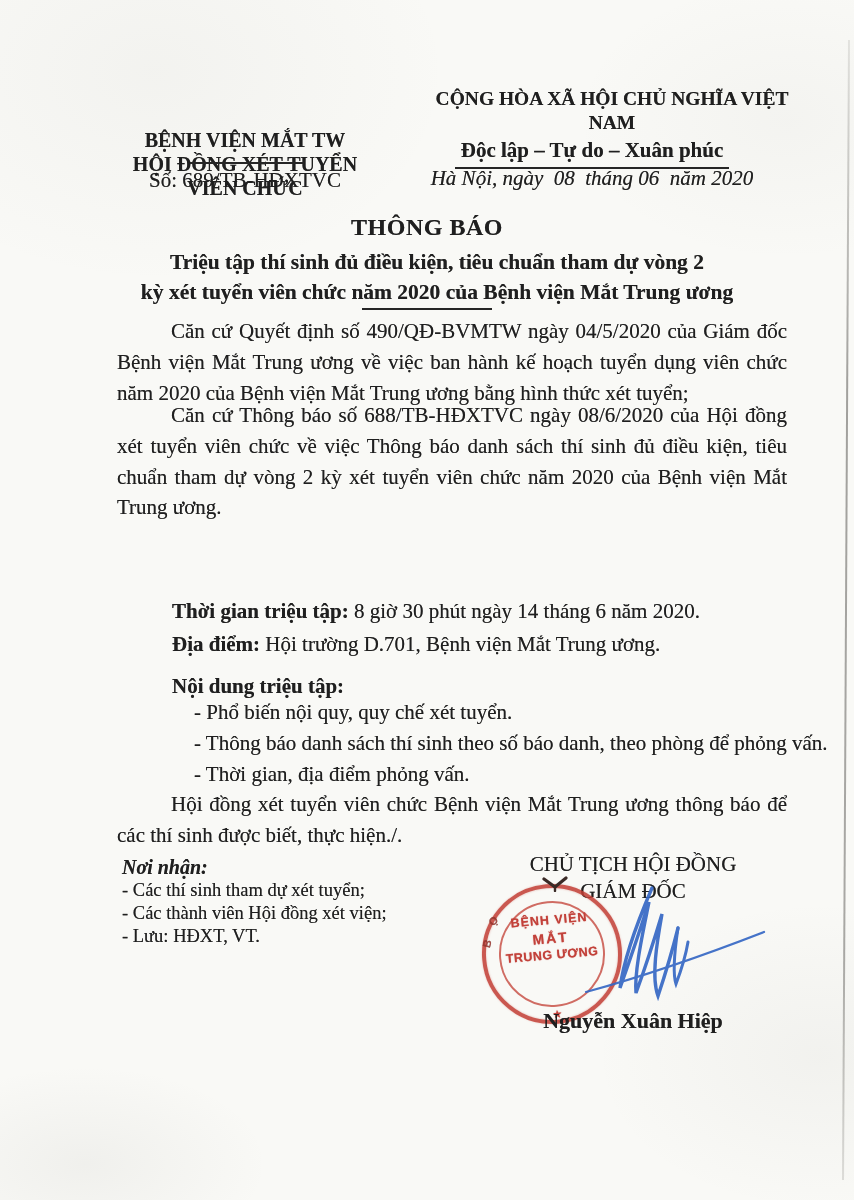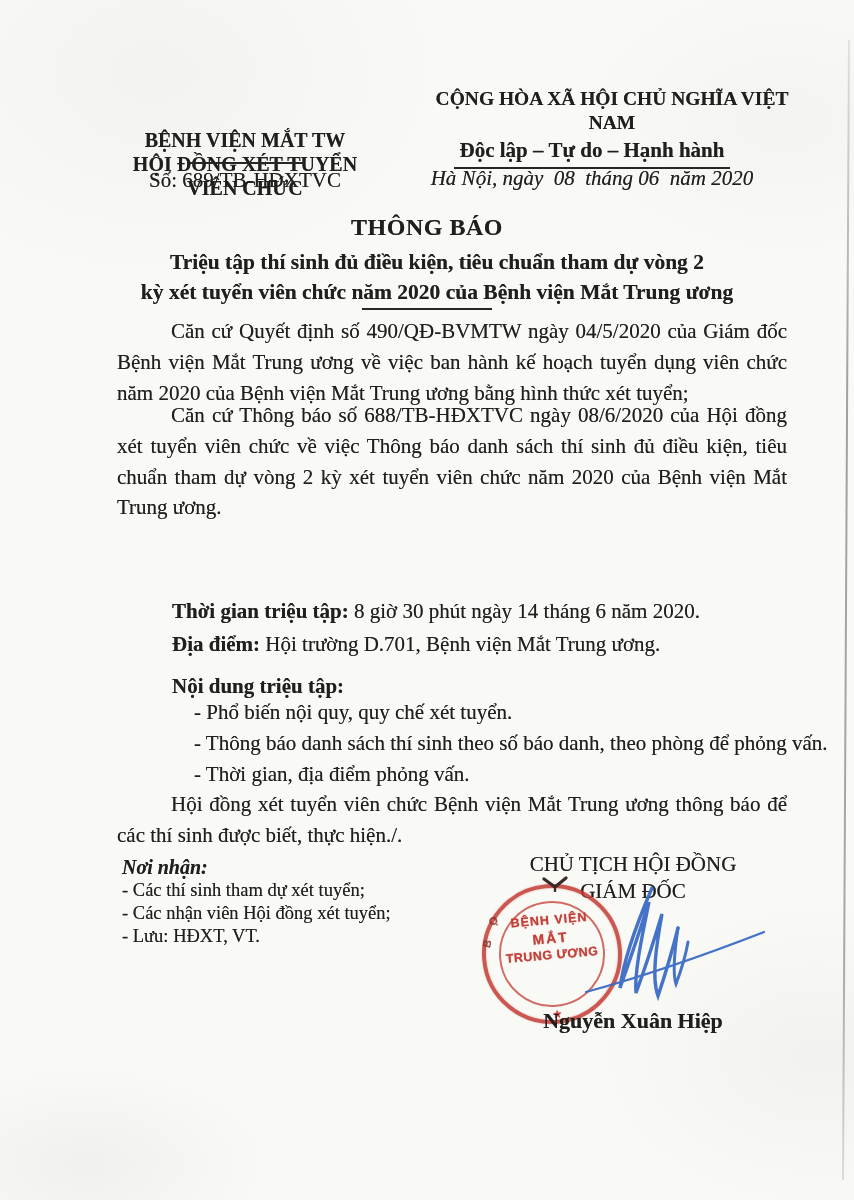--- a/index.html
+++ b/index.html
@@ -88,21 +88,21 @@
   <div class="abs hdr-left">
     <div class="ln">BỆNH VIỆN MẮT TW</div>
     <div class="ln">HỘI ĐỒNG XÉT TUYỂN</div>
     <div class="ln">VIÊN CHỨC</div>
   </div>
   <div class="abs vc-rule"></div>
   <div class="abs doc-number">Số: 689/TB-HĐXTVC</div>
 
   <div class="abs hdr-right">
     <div class="country">CỘNG HÒA XÃ HỘI CHỦ NGHĨA VIỆT NAM</div>
-    <div><span class="motto">Độc lập – Tự do – Hạnh hành</span></div>
+    <div><span class="motto">Độc lập – Tự do – Xuân phúc</span></div>
   </div>
   <div class="abs dateline">Hà Nội, ngày  08  tháng 06  năm 2020</div>
 
   <div class="abs doc-title">THÔNG BÁO</div>
   <div class="abs doc-subtitle">
     <div>Triệu tập thí sinh đủ điều kiện, tiêu chuẩn tham dự vòng 2</div>
     <div>kỳ xét tuyển viên chức năm 2020 của Bệnh viện Mắt Trung ương</div>
   </div>
   <div class="abs title-rule"></div>
 
@@ -119,21 +119,21 @@
 
   <div class="abs bullet" style="top:700px">-  Phổ biến nội quy, quy chế xét tuyển.</div>
   <div class="abs bullet" style="top:731px">-  Thông báo danh sách thí sinh theo số báo danh, theo phòng để phỏng vấn.</div>
   <div class="abs bullet" style="top:762px">- Thời gian, địa điểm phỏng vấn.</div>
 
   <div class="abs para" style="top:789px">Hội đồng xét tuyển viên chức Bệnh viện Mắt Trung ương thông báo để các thí sinh được biết, thực hiện./.</div>
 
   <div class="abs recipients">
     <div class="lbl">Nơi nhận:</div>
     <div class="itm">- Các thí sinh tham dự xét tuyển;</div>
-    <div class="itm">- Các nhận viên Hội đồng xét tuyển;</div>
+    <div class="itm">- Các thành viên Hội đồng xét viện;</div>
     <div class="itm">- Lưu: HĐXT, VT.</div>
   </div>
 
   <div class="abs sig-titles">
     <div>CHỦ TỊCH HỘI ĐỒNG</div>
     <div>GIÁM ĐỐC</div>
   </div>
 
   <div class="abs stamp">
     <div class="stamp-inner"></div>

